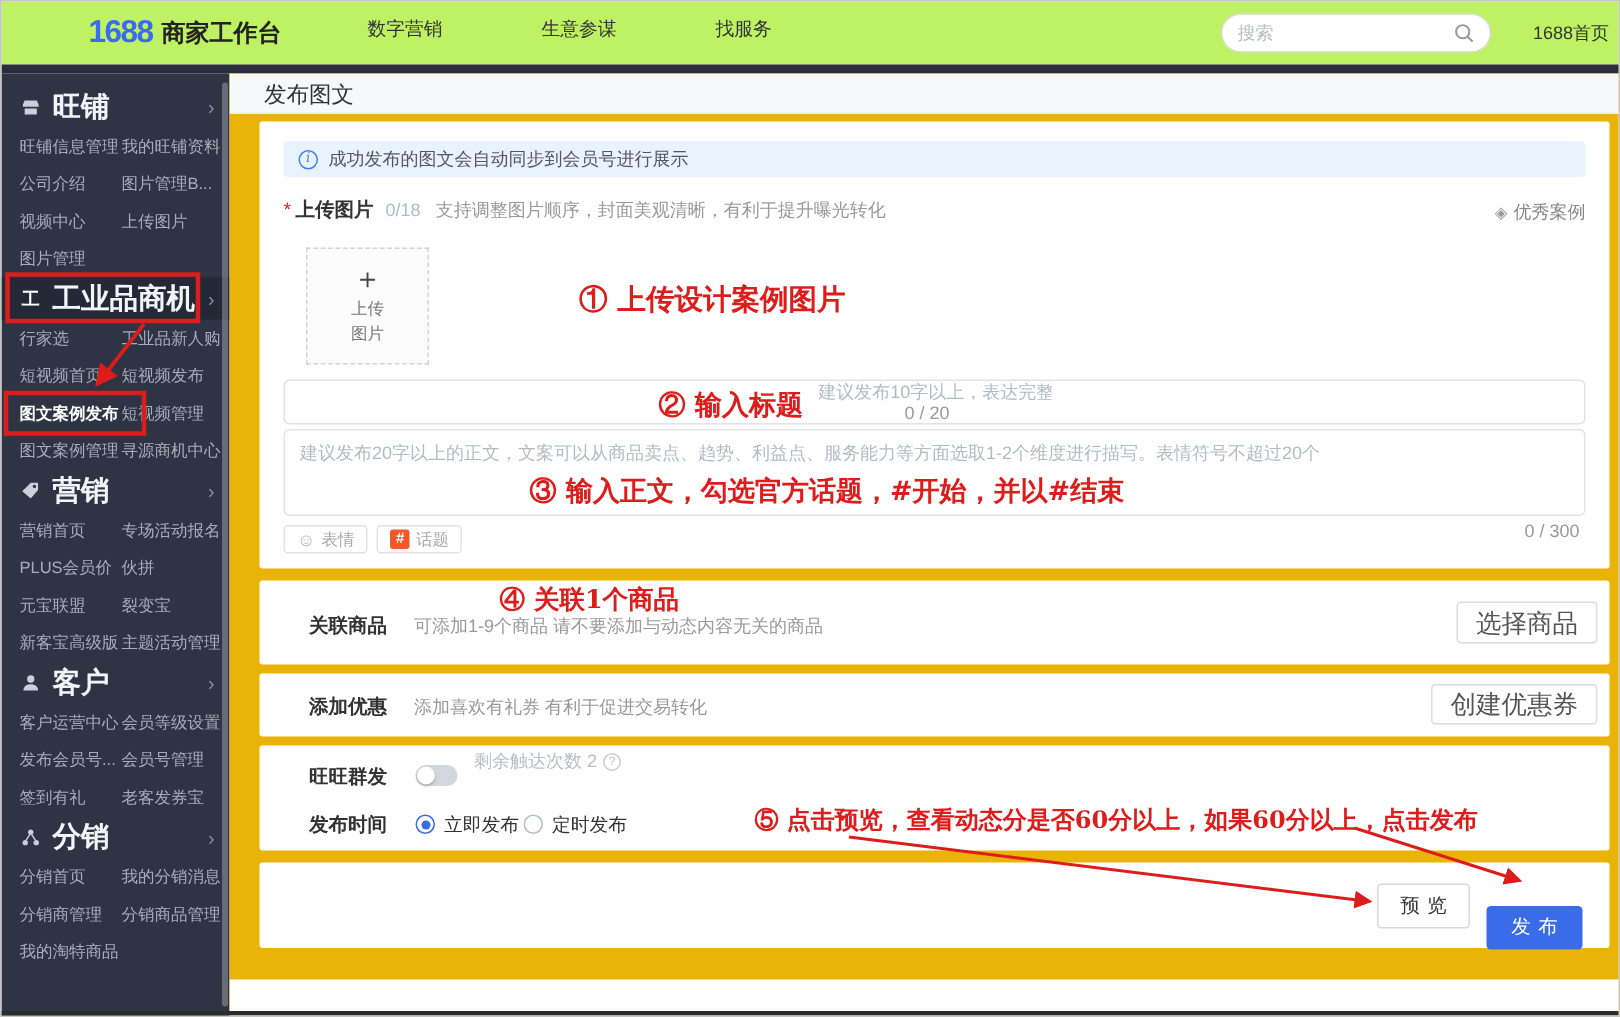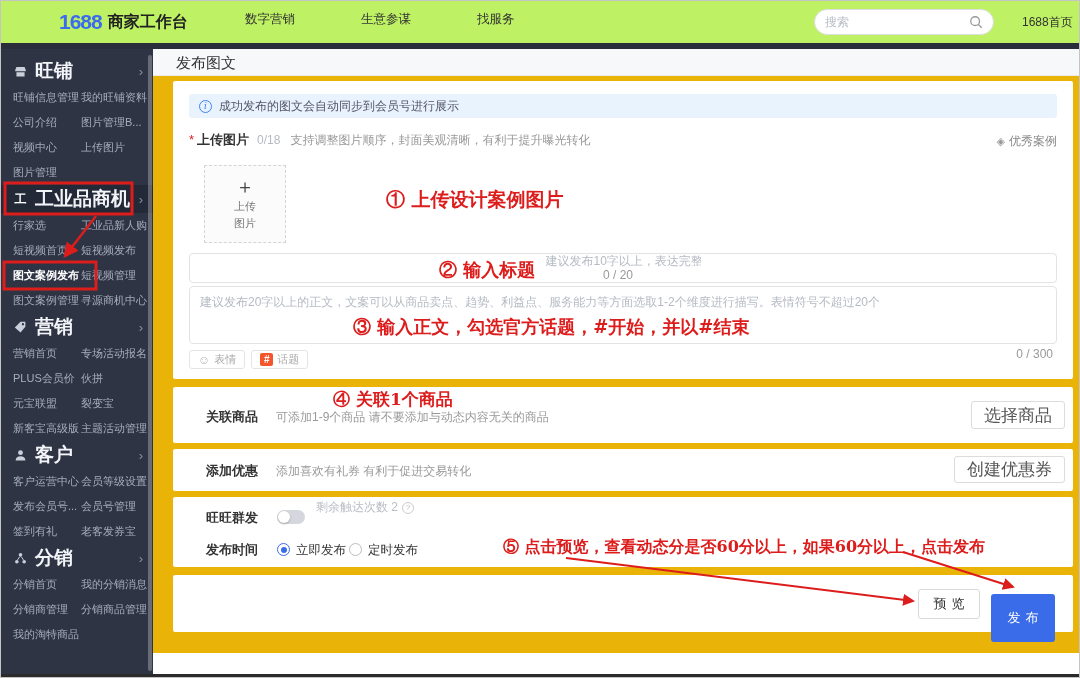--- a/index.html
+++ b/index.html
@@ -82,21 +82,21 @@
   .toggle { position:absolute; left:104px; top:13px; width:28px; height:14px; border-radius:7px; background:#d4d7dd; cursor:pointer; }
   .toggle .knob { position:absolute; left:1px; top:1px; width:12px; height:12px; border-radius:50%; background:#fff; box-shadow:0 1px 2px rgba(0,0,0,.25); }
   .tg-hint { position:absolute; left:143px; top:2px; font-size:12px; color:#b9bdc4; display:flex; align-items:center; gap:4px; }
   .qmark { width:12px; height:12px; border:1px solid #ccc; border-radius:50%; font-size:8px; color:#bbb; display:flex; align-items:center; justify-content:center; }
   .radio { width:13px; height:13px; border-radius:50%; border:1px solid #b9bdc4; background:#fff; position:absolute; top:46px; }
   .radio.sel { border-color:#3a6be8; }
   .radio.sel::after { content:""; position:absolute; left:2.5px; top:2.5px; width:6px; height:6px; border-radius:50%; background:#3a6be8; }
   .rlabel { position:absolute; top:45px; font-size:12.5px; color:#333; }
 
   .btn-preview { width:62px; height:30px; border:1px solid #d9d9d9; border-radius:3px; background:#fff; color:#333; font-size:13px; letter-spacing:5px; text-indent:5px; display:flex; align-items:center; justify-content:center; cursor:pointer; }
-  .btn-publish { width:64px; height:48px; border:none; border-radius:3px; background:#3a6be8; color:#fff; font-size:13px; letter-spacing:5px; text-indent:5px; display:flex; align-items:center; justify-content:center; cursor:pointer;margin-top:29px; }
+  .btn-publish { width:64px; height:29px; border:none; border-radius:3px; background:#3a6be8; color:#fff; font-size:13px; letter-spacing:5px; text-indent:5px; display:flex; align-items:center; justify-content:center; cursor:pointer;margin-top:29px; }
 
   
   .ann { position:absolute; z-index:90; color:#dd1c1c; font-weight:bold; font-family:"DejaVu Serif",serif; white-space:nowrap; }
   .a1 { left:385px; top:186px; font-size:19px; }
   .a2 { left:438px; top:257px; font-size:18px; }
   .a3 { left:352px; top:314px; font-size:18px; }
   .a4 { left:332px; top:387px; font-size:17px; }
   .a5 { left:502px; top:536px; font-size:16px; }
   .overlay { position:absolute; left:0; top:0; width:1080px; height:678px; z-index:100; pointer-events:none; }
   .frame-bottom { position:absolute; left:0; bottom:0; width:1080px; height:3px; background:#2b2b2b; z-index:110; }

